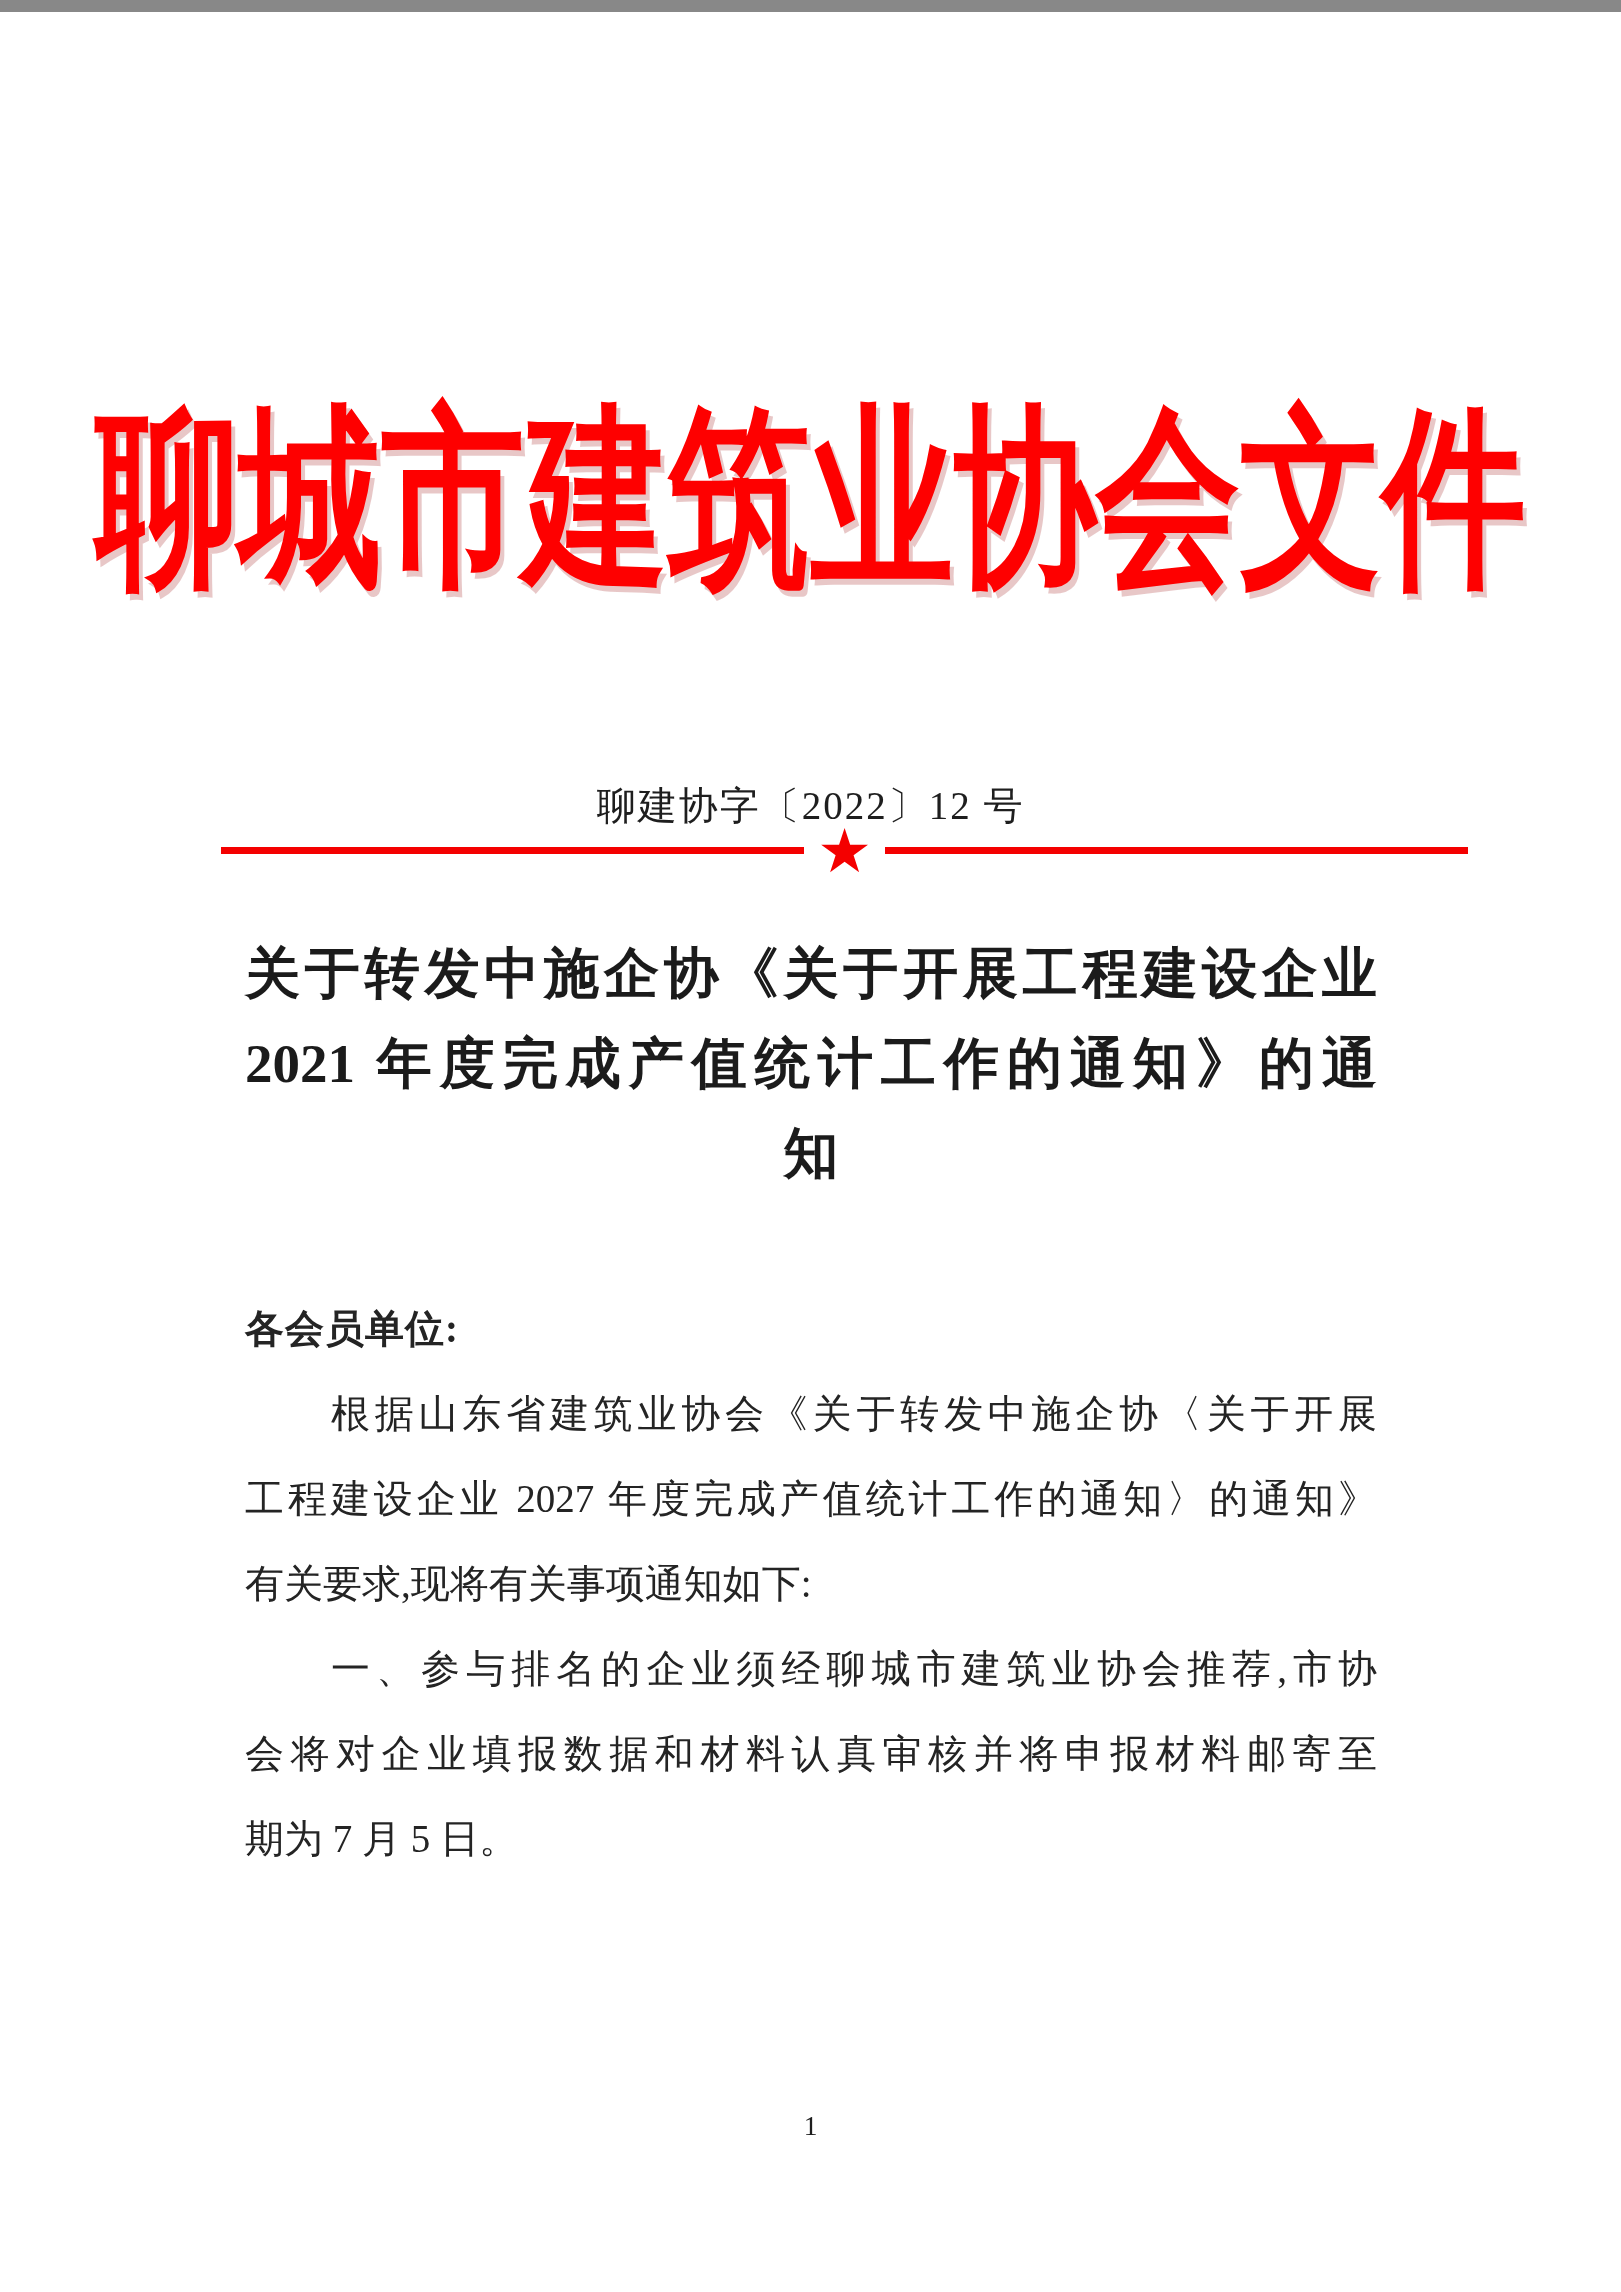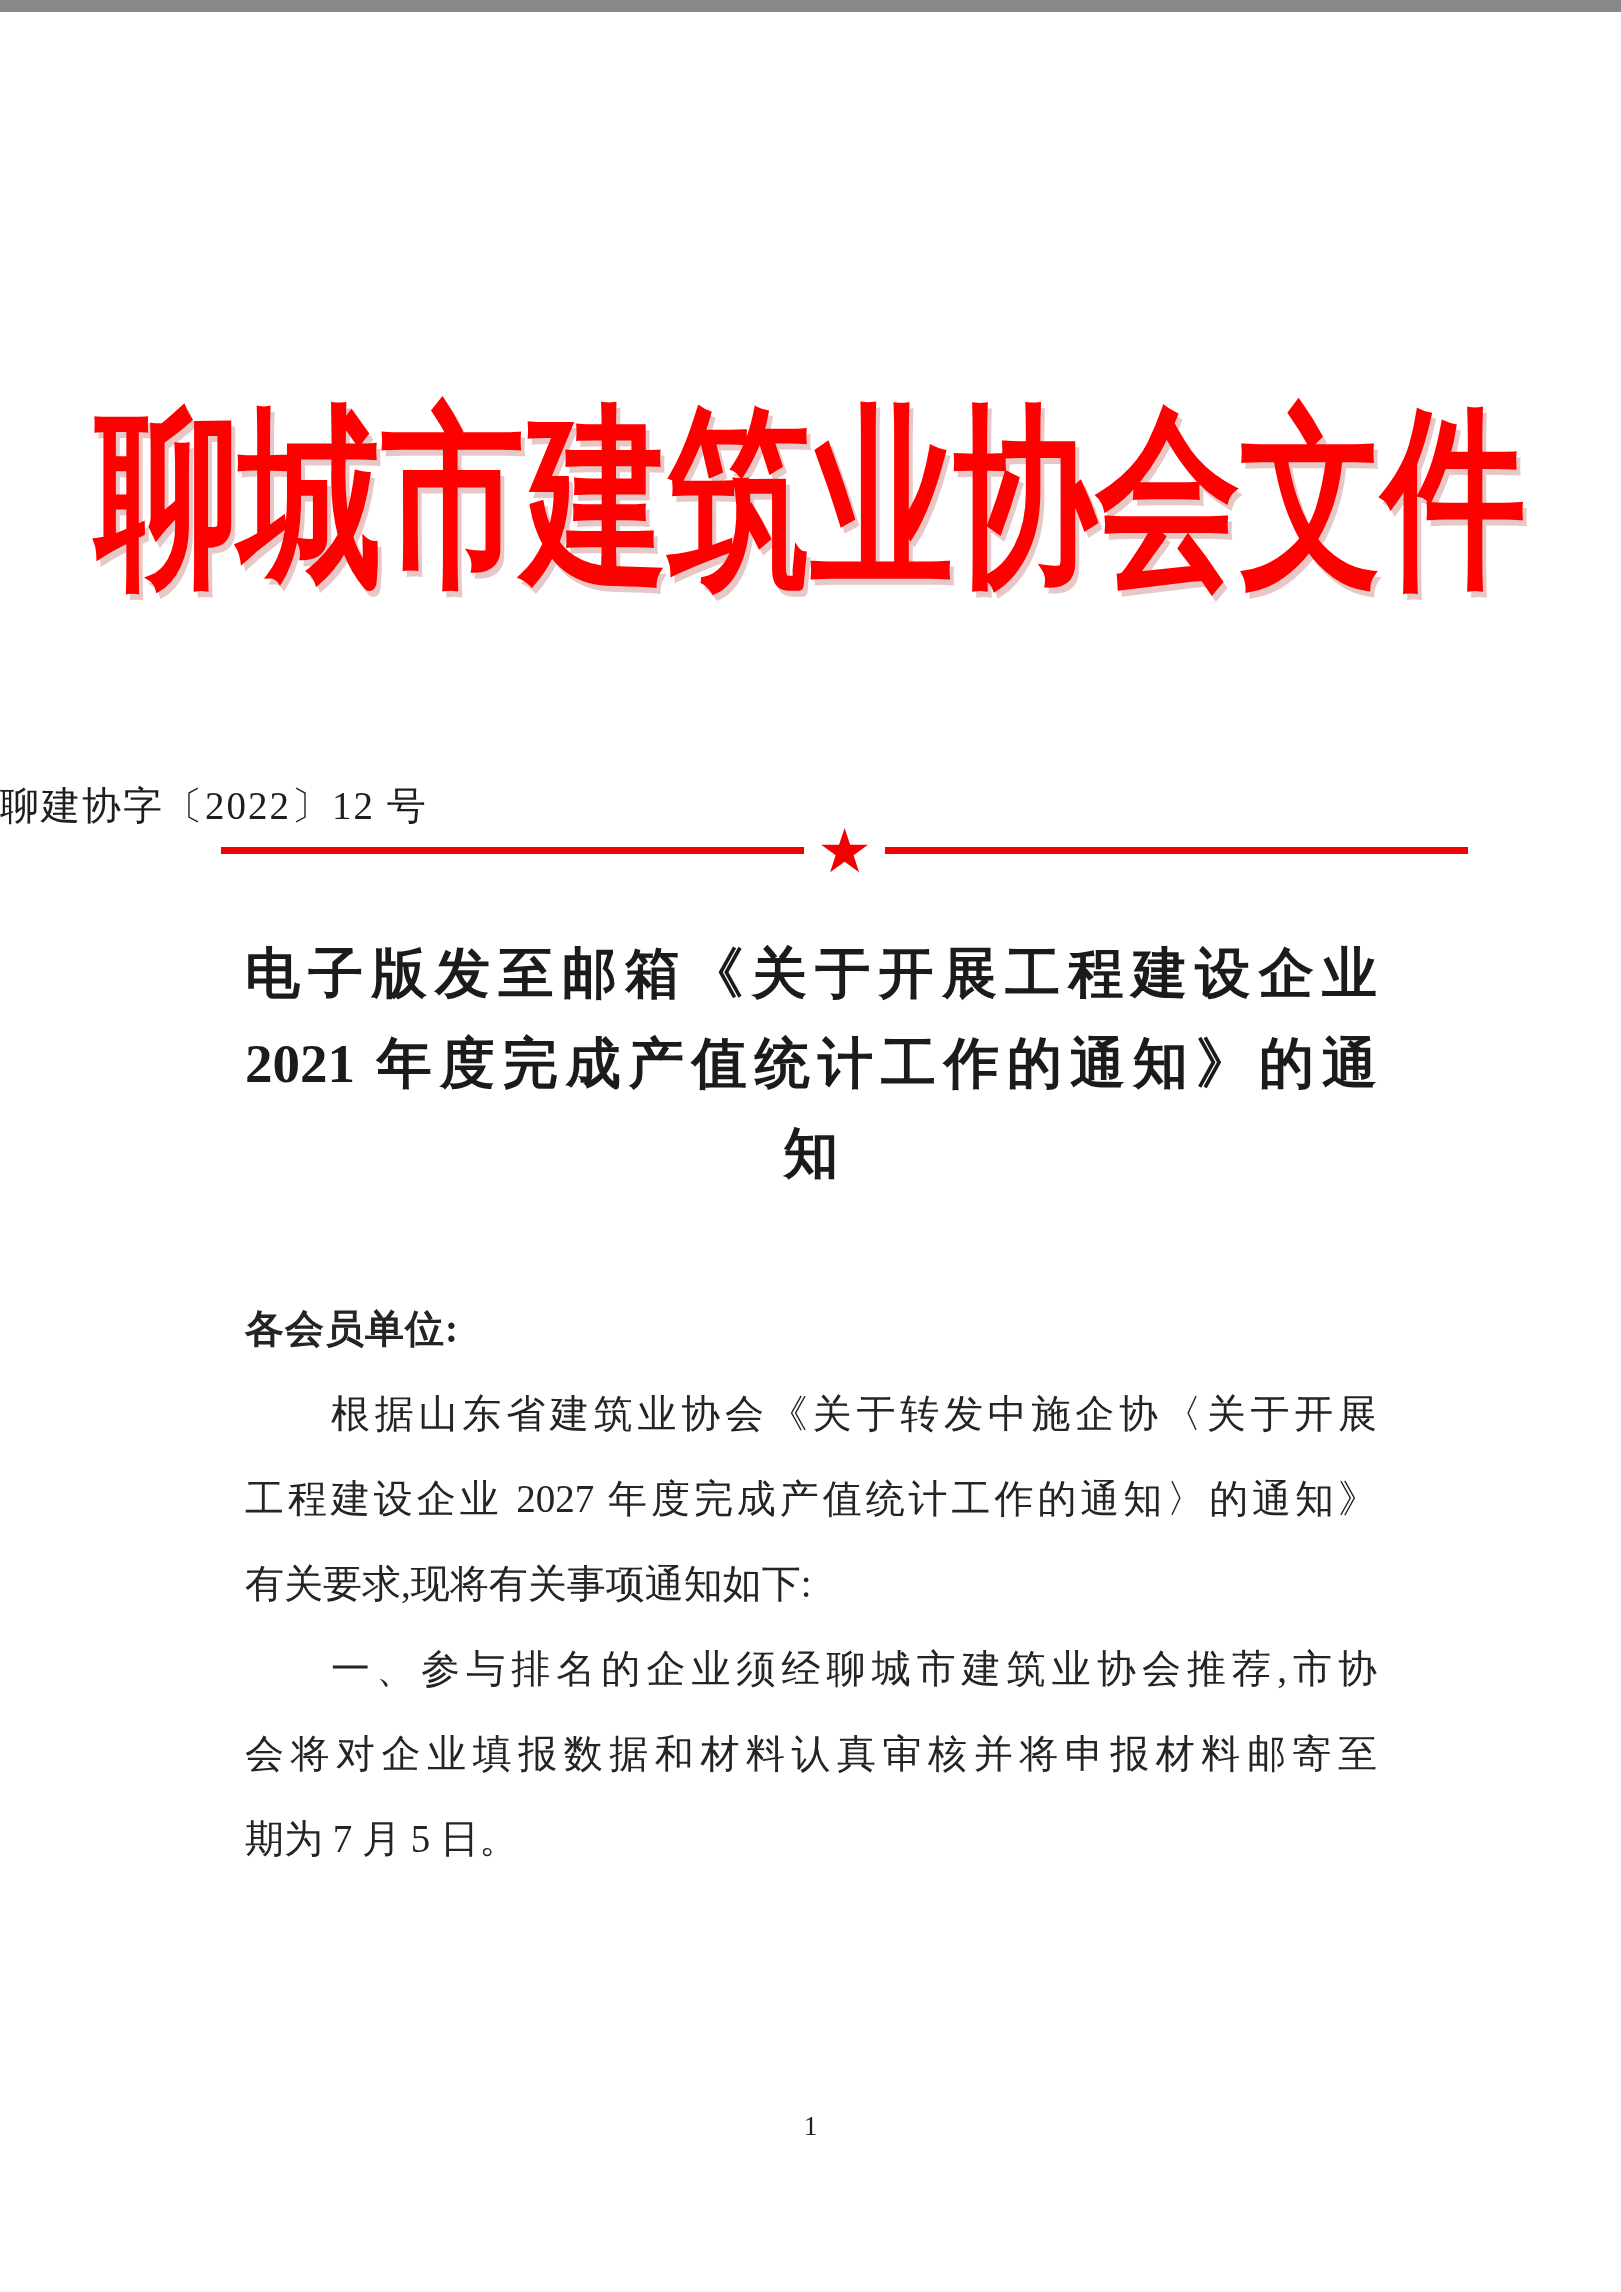--- a/index.html
+++ b/index.html
@@ -23,21 +23,21 @@
     letter-spacing:0;
     transform:scaleY(1.36);
     transform-origin:50% 50%;
     text-shadow:3.9px 3.9px 0 rgba(150,0,0,0.22);
     white-space:nowrap;
   }
   
   .doc-number {
     margin-top:184px;
     height:47px; line-height:47px;
-    text-align:left;
+    text-align:center;
     font-size:39px;
     letter-spacing:2px;
     color:#1e1e1e;
   }
   
   .rule-row {
     display:flex;
     align-items:center;
     height:59px;
     margin:-7.8px 153px 0 221px;
@@ -94,21 +94,21 @@
 
   <div class="doc-number">聊建协字〔2022〕12 号</div>
 
   <div class="rule-row">
     <div class="rule-seg"></div>
     <span class="star">★</span>
     <div class="rule-seg"></div>
   </div>
 
   <div class="doc-title">
-    <div class="t-line t-just">电子版发至邮箱《关于开展工程建设企业</div>
+    <div class="t-line t-just">关于转发中施企协《关于开展工程建设企业</div>
     <div class="t-line t-just">2021 年度完成产值统计工作的通知》的通</div>
     <div class="t-line t-center">知</div>
   </div>
 
   <div class="body-text">
     <div class="b-line salutation">各会员单位:</div>
 
     <div class="b-line b-just b-indent">根据山东省建筑业协会《关于转发中施企协〈关于开展</div>
     <div class="b-line b-just">工程建设企业 2027 年度完成产值统计工作的通知〉的通知》</div>
     <div class="b-line">有关要求,现将有关事项通知如下:</div>

